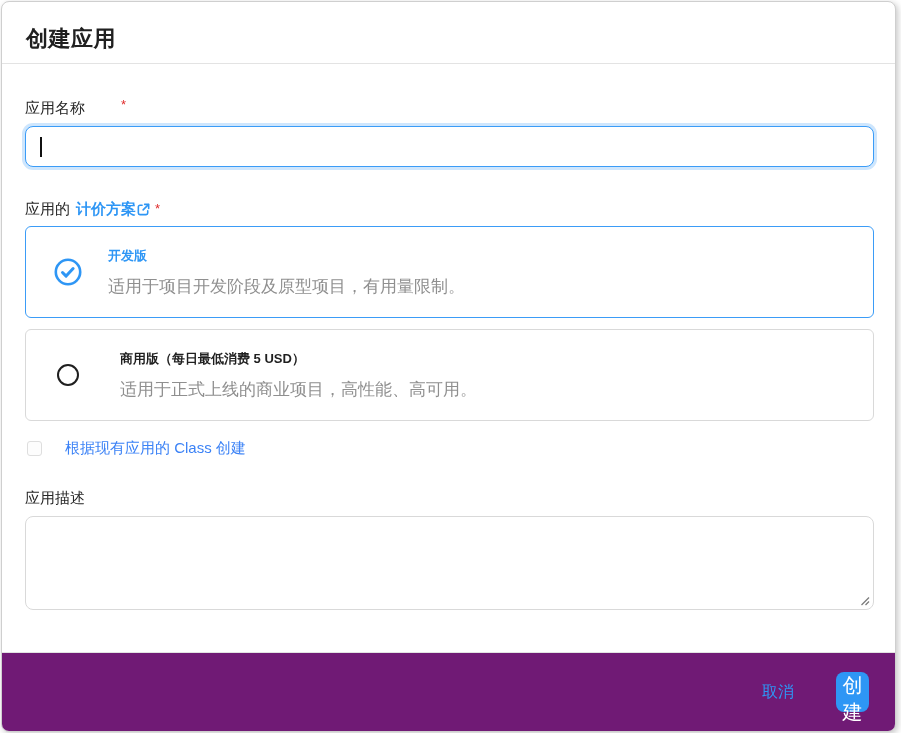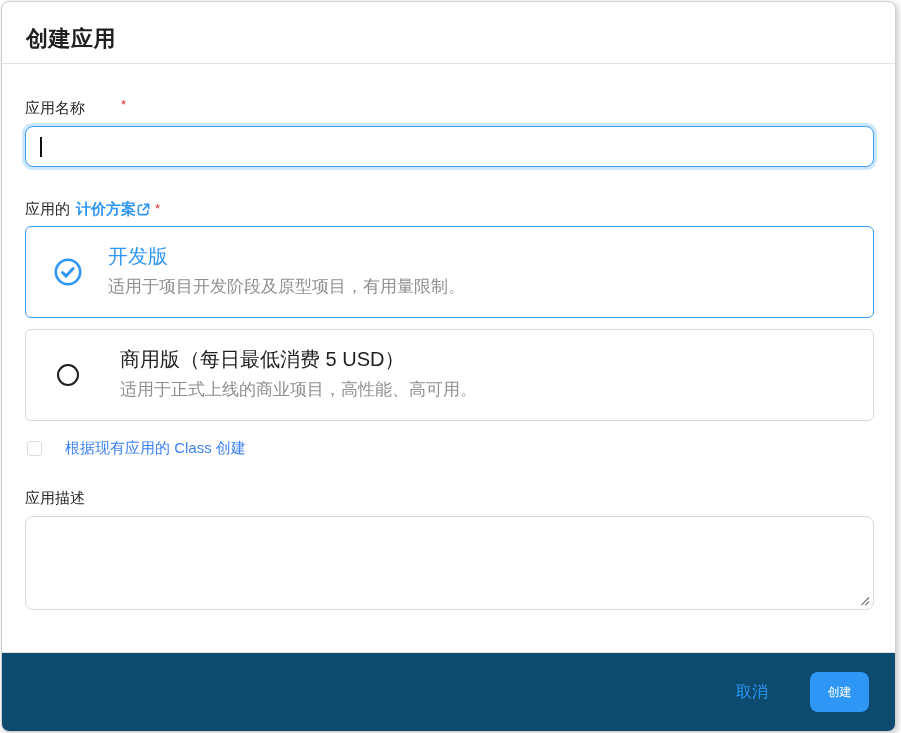--- a/index.html
+++ b/index.html
@@ -64,21 +64,21 @@
     background: #fff;
   }
   .plan-card.selected { border: 1px solid #3b9cf7; margin-top: 7px; }
   .plan-card.unselected { border: 1px solid #d9d9d9; margin-top: 11px; gap: 12px; }
   .plan-icon-wrap { width: 28px; height: 28px; flex: 0 0 auto; display: flex; align-items: center; justify-content: center; }
   .radio-empty {
     width: 22px; height: 22px; border-radius: 50%;
     border: 2px solid #1f1f1f; background: #fff;
   }
   .plan-text { margin-left: 26px; }
-  .plan-title { font-size: 20px; font-weight: 400; color: #1f1f1f; line-height: 20px; }
+  .plan-title { font-size: 13px; font-weight: 700; color: #1f1f1f; line-height: 20px; }
   .plan-title.blue { color: #2e96f5; }
   .plan-desc { margin-top: 9px; font-size: 17px; color: #8f8f8f; }
 
   .checkbox-row {
     margin-top: 18px;
     display: flex; align-items: center;
     cursor: not-allowed;
   }
   .checkbox-box {
     width: 15px; height: 15px;
@@ -96,37 +96,37 @@
     resize: none; outline: none;
     font-family: "Liberation Sans", "DejaVu Sans", sans-serif;
     font-size: 15px; padding: 8px 12px;
     color: #262626; background: #fff;
   }
   .resize-handle { position: absolute; right: 4px; bottom: 4px; cursor: nwse-resize; }
 
   .dialog-footer {
     position: absolute; left: 0; right: 0; bottom: 0;
     height: 79px;
-    background: #0c4a6e;
+    background: #701a75;
     border-top: 1px solid #e2e2e2;
     display: flex; align-items: center; justify-content: flex-end;
     padding-right: 26px;
   }
   .cancel-button {
     background: none; border: none;
     color: #2e96f5; font-size: 16px;
     font-family: inherit;
     padding: 8px 16px; margin-right: 26px;
     cursor: pointer;
   }
   .create-button {
     background: #2e96f5; border: none;
-    color: #fff; font-size: 12px;
+    color: #fff; font-size: 20px;
     font-family: inherit;
-    width: 59px; height: 40px;
+    width: 33px; height: 40px;
     border-radius: 8px;
     cursor: pointer;
   }
 </style>
 </head>
 <body>
 
 <div class="dialog">
 
   <div class="dialog-header">

